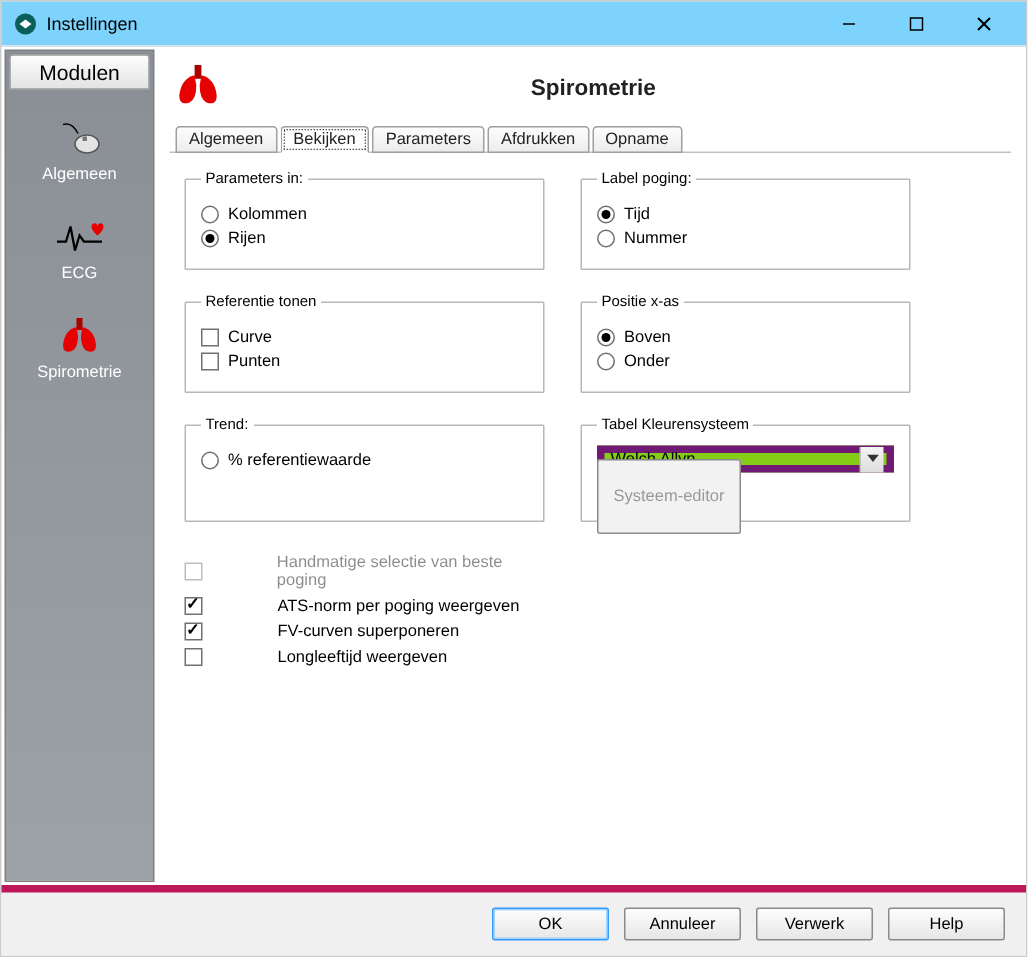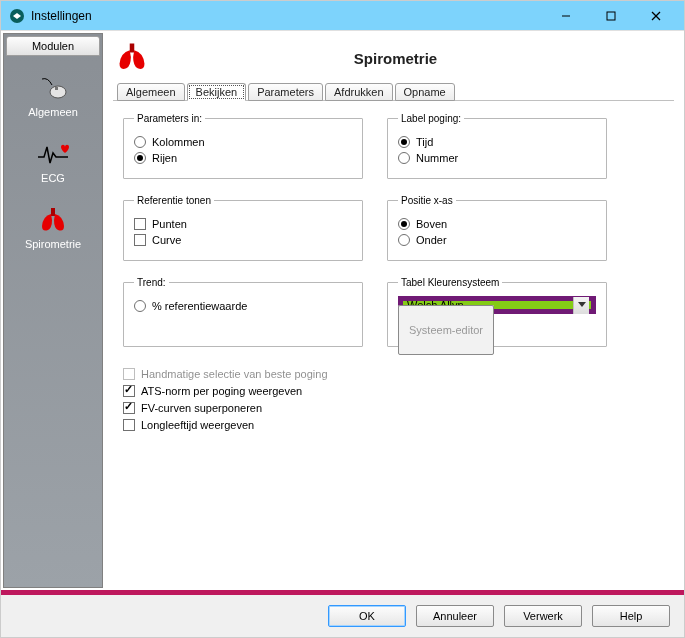--- a/index.html
+++ b/index.html
@@ -52,21 +52,21 @@
     display: flex;
     flex-direction: column;
     margin-right: 2px;
   }
   .sidebar-tab {
     background: linear-gradient(to bottom, #fdfdfd, #e3e3e3);
     border: 1px solid #9e9e9e;
     border-radius: 3px 3px 0 0;
     text-align: center;
     padding: 3px 0;
-    font-size: 11px;
+    font-size: 14px;
     margin: 2px 2px 0 2px;
     color: #000;
   }
   .sidebar-items {
     flex:1;
     padding-top: 8px;
   }
   .sidebar-item {
     text-align:center;
     color:#fff;
@@ -202,21 +202,21 @@
     border-top: 5px solid #be185d;
     padding: 10px 14px 10px 14px;
     display:flex;
     justify-content:flex-end;
     gap: 10px;
     background:#f0f0f0;
   }
   .bottom-bar .btn { min-width: 78px; padding: 4px 10px; }
   .bottom-bar .btn.default { border:1px solid #3399ff; box-shadow: inset 0 0 0 1px #a3d4ff; }
   .extra-checks { grid-column: 1; }
-  .extra-checks .row { margin: 5px 0; }
+  .extra-checks .row { margin: 5px 0; gap: 44px; }
   .colorsys-btn-row { margin-top: 10px; }
 </style>
 </head>
 <body>
 
 <div class="window">
   <div class="titlebar">
     <span class="app-icon">
       <svg width="16" height="16" viewBox="0 0 16 16">
         <circle cx="8" cy="8" r="7" fill="#0a5e5c"></circle>
@@ -324,25 +324,25 @@
           <div class="row">
               <span class="radio"></span>
               <span>Nummer</span>
             </div>
         </fieldset>
 
         <fieldset class="group">
           <legend>Referentie tonen</legend>
           <div class="row">
               <span class="checkbox"></span>
+              <span>Curve</span>
+            </div>
+          <div class="row">
+              <span class="checkbox"></span>
               <span>Punten</span>
-            </div>
-          <div class="row">
-              <span class="checkbox"></span>
-              <span>Curve</span>
             </div>
         </fieldset>
 
         <fieldset class="group">
           <legend>Positie x-as</legend>
           <div class="row">
               <span class="radio checked"></span>
               <span>Boven</span>
             </div>
           <div class="row">

